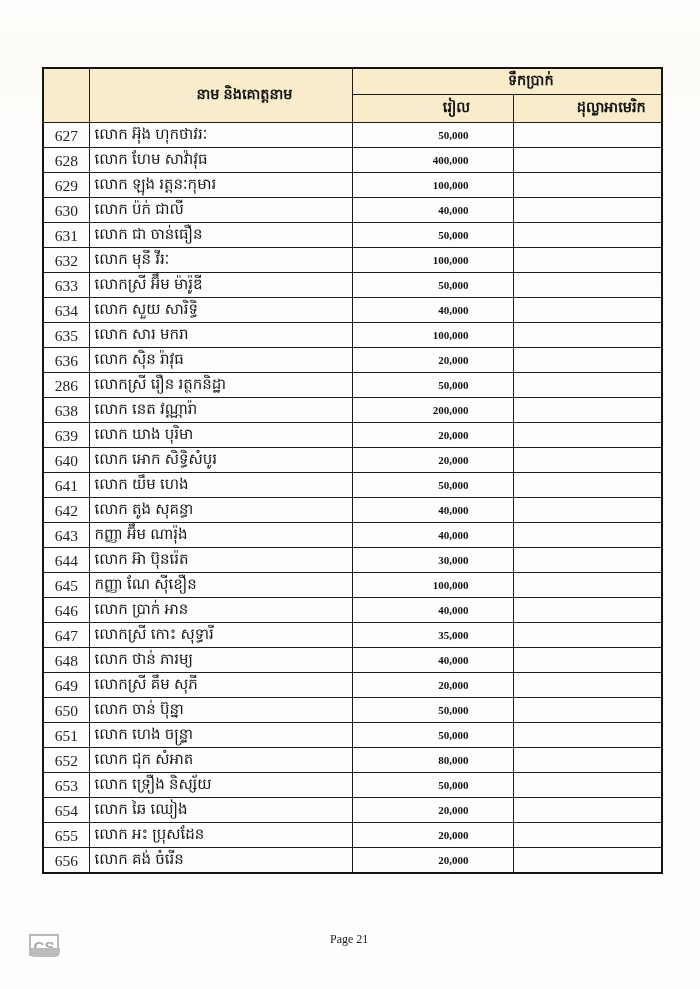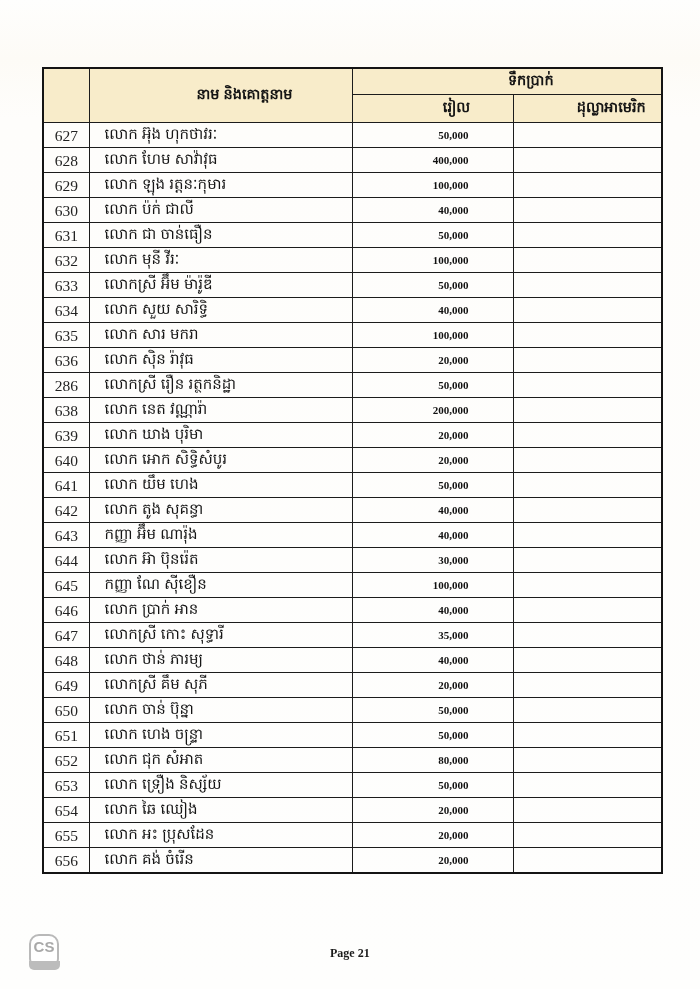--- a/index.html
+++ b/index.html
@@ -45,60 +45,59 @@
   .doc-table tbody tr{height:25px;}
   td.cell-no{
     font-family:"Liberation Serif", serif;
     font-size:15.5px;color:#222;
     text-align:center;vertical-align:bottom;
     padding-bottom:2px;
   }
   td.cell-name{
     font-size:15px;color:#161616;
     text-align:left;vertical-align:middle;
-    padding-left:15px;
+    padding-left:5px;
     font-weight:500;
   }
   td.cell-riel{
     font-family:"Liberation Serif", serif;
     font-weight:bold;font-size:11px;color:#111;
     text-align:right;vertical-align:middle;
     padding-right:44px;
   }
   td.cell-usd{background:transparent;}
   
   .footer{position:absolute;left:0;top:928px;width:700px;height:61px;}
   .cs-logo{
     position:absolute;left:29px;top:6px;
-    width:30px;height:35px;
-    border:2.5px solid #b9b9b9;border-radius:10px;
+    width:30px;height:22px;
+    border:2.5px solid #b9b9b9;border-radius:0;
     background:#fff;
     box-sizing:border-box;
   }
   .cs-logo .cs-text{
     position:absolute;left:0;right:0;top:2px;
     text-align:center;
     color:#a9a9a9;font-weight:bold;font-size:15px;
     font-family:"Liberation Sans", sans-serif;
   }
   .cs-logo .cs-base{
     position:absolute;left:-2.5px;right:-2.5px;bottom:-2.5px;height:9px;
     background:#bcbcbc;
     border-radius:0 0 5px 5px;
   }
   .scanned-text{
     position:absolute;left:68px;top:5px;
     color:#bdbdbd;font-size:26px;letter-spacing:0.5px;
     font-family:"Liberation Sans", sans-serif;
   }
   .page-label{
-    position:absolute;left:330px;top:18px;
+    position:absolute;left:330px;top:4px;
     color:#1a1a1a;font-size:12px;
     font-family:"Liberation Serif", serif;
-    font-weight:bold;
   }
 </style>
 </head>
 <body>
 
 <div class="page">
 
   <table class="doc-table">
     <colgroup>
       <col class="c-no">

